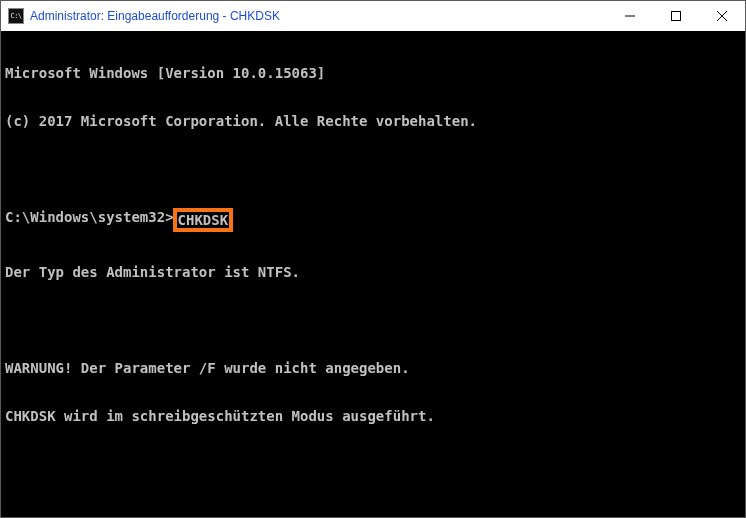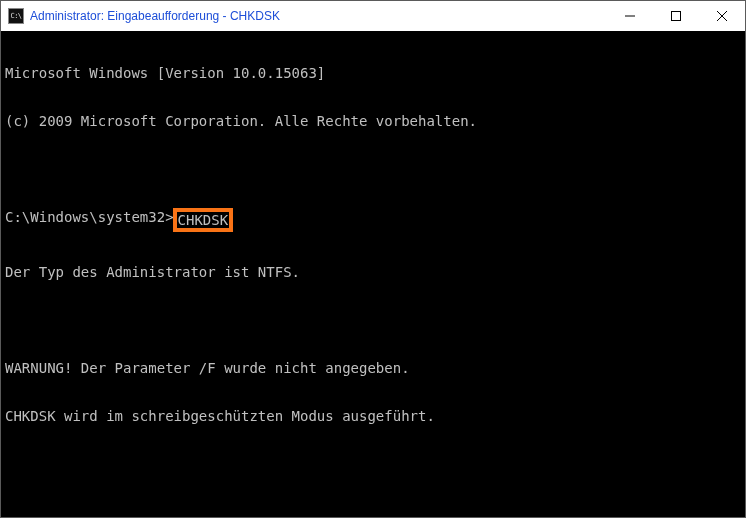--- a/index.html
+++ b/index.html
@@ -85,20 +85,21 @@
       font-size: 14px;
       line-height: 16px;
       padding: 2px 4px;
       white-space: pre;
       overflow: hidden;
       position: relative;
     }
     .terminal-line {
       display: block;
       min-height: 16px;
+      font-weight: bold;
     }
     .prompt-row {
       display: flex;
     }
     .highlight-cmd {
       border: 4px solid #f97316;
       display: inline-block;
       padding: 0 1px;
       margin-left: -1px;
       margin-top: -1px;
@@ -128,21 +129,21 @@
       <button class="win-btn close">
         <svg viewBox="0 0 10 10">
             <path d="M0 0 L10 10 M10 0 L0 10"></path>
           </svg>
       </button>
     </div>
   </div>
 
   <div class="terminal">
     <span class="terminal-line">Microsoft Windows [Version 10.0.15063]</span>
-    <span class="terminal-line">(c) 2009 Microsoft Corporation. Alle Rechte vorbehalten.</span>
+    <span class="terminal-line">(c) 2017 Microsoft Corporation. Alle Rechte vorbehalten.</span>
     <span class="terminal-line"></span>
     <span class="terminal-line prompt-row"><span>C:\Windows\system32&gt;</span><span class="highlight-cmd">CHKDSK</span></span>
     <span class="terminal-line">Der Typ des Administrator ist NTFS.</span>
     <span class="terminal-line"></span>
     <span class="terminal-line">WARNUNG! Der Parameter /F wurde nicht angegeben.</span>
     <span class="terminal-line">CHKDSK wird im schreibgeschützten Modus ausgeführt.</span>
     <span class="terminal-line"></span>
     
   </div>
 </div>

